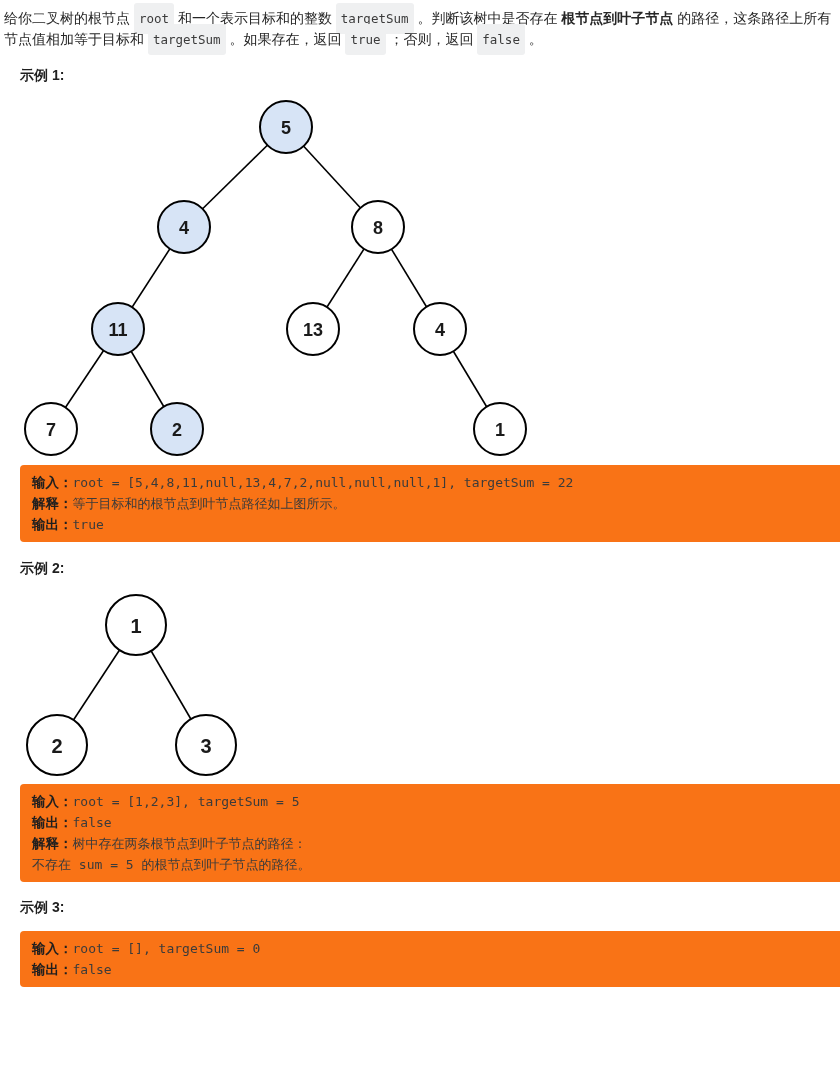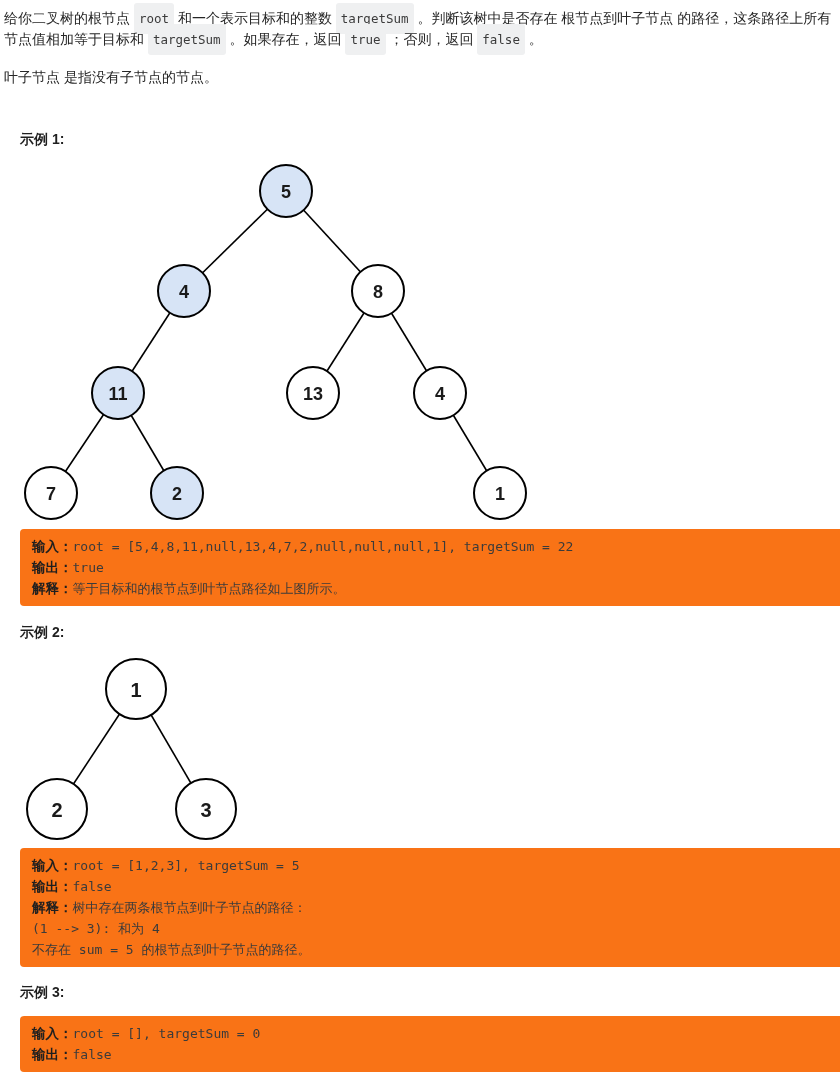--- a/index.html
+++ b/index.html
@@ -17,21 +17,21 @@
   }
   .page {
     padding: 8px 8px 0 4px;
   }
   .desc {
     margin: 0 0 17px 0;
     font-size: 14px;
     line-height: 20px;
     color: #262626;
   }
-  .desc strong { font-weight: 400; }
+  .desc strong { font-weight: 700; }
   .leaf-note { margin-bottom: 44px; }
   code.inline-code {
     font-family: "DejaVu Sans Mono", "Liberation Mono", monospace;
     font-size: 12.5px;
     background: #eff0f1;
     border-radius: 3px;
     padding: 8px 5px;
     color: #3b3b3b;
     white-space: nowrap;
   }
@@ -76,21 +76,20 @@
     font-family: "Liberation Sans", "DejaVu Sans", sans-serif;
   }
 </style>
 </head>
 <body>
 
 <div class="page">
 
   <p class="desc">给你二叉树的根节点 <code class="inline-code">root</code> 和一个表示目标和的整数 <code class="inline-code">targetSum</code> 。判断该树中是否存在 <strong>根节点到叶子节点</strong> 的路径，这条路径上所有节点值相加等于目标和 <code class="inline-code">targetSum</code> 。如果存在，返回 <code class="inline-code">true</code> ；否则，返回 <code class="inline-code">false</code> 。</p>
 
-  <p class="desc leaf-note"><strong>叶子节点</strong> 是指没有子节点的节点。</p>
 
   <div class="example">
     <p class="example-label">示例 1:</p>
     <div class="tree-figure">
         <svg width="520" height="362" viewBox="0 0 520 362">
           <line x1="266" y1="28" x2="164" y2="128" stroke="#000000" stroke-width="1.6"></line>
           <line x1="266" y1="28" x2="358" y2="128" stroke="#000000" stroke-width="1.6"></line>
           <line x1="164" y1="128" x2="98" y2="230" stroke="#000000" stroke-width="1.6"></line>
           <line x1="358" y1="128" x2="293" y2="230" stroke="#000000" stroke-width="1.6"></line>
           <line x1="358" y1="128" x2="420" y2="230" stroke="#000000" stroke-width="1.6"></line>
@@ -112,22 +111,22 @@
           <circle cx="31" cy="330" r="26" fill="#ffffff" stroke="#000000" stroke-width="2"></circle>
           <text x="31" y="331" text-anchor="middle" dominant-baseline="central" font-size="18" font-weight="bold" font-family="&quot;Liberation Sans&quot;, &quot;DejaVu Sans&quot;, sans-serif" fill="#1a1a1a">7</text>
           <circle cx="157" cy="330" r="26" fill="#d7e4f6" stroke="#000000" stroke-width="2"></circle>
           <text x="157" y="331" text-anchor="middle" dominant-baseline="central" font-size="18" font-weight="bold" font-family="&quot;Liberation Sans&quot;, &quot;DejaVu Sans&quot;, sans-serif" fill="#1a1a1a">2</text>
           <circle cx="480" cy="330" r="26" fill="#ffffff" stroke="#000000" stroke-width="2"></circle>
           <text x="480" y="331" text-anchor="middle" dominant-baseline="central" font-size="18" font-weight="bold" font-family="&quot;Liberation Sans&quot;, &quot;DejaVu Sans&quot;, sans-serif" fill="#1a1a1a">1</text>
         </svg>
       </div>
     <div class="io-block">
         <div class="io-line"><strong class="io-label">输入：</strong>root = [5,4,8,11,null,13,4,7,2,null,null,null,1], targetSum = 22</div>
+        <div class="io-line"><strong class="io-label">解释：</strong>等于目标和的根节点到叶节点路径如上图所示。</div>
         <div class="io-line"><strong class="io-label">输出：</strong>true</div>
-        <div class="io-line"><strong class="io-label">解释：</strong>等于目标和的根节点到叶节点路径如上图所示。</div>
       </div>
   </div>
 
   <div class="example">
     <p class="example-label">示例 2:</p>
     <div class="tree-figure" style="margin-bottom:6px;">
         <svg width="230" height="186" viewBox="0 0 230 186">
           <line x1="116" y1="33" x2="37" y2="153" stroke="#000000" stroke-width="1.6"></line>
           <line x1="116" y1="33" x2="186" y2="153" stroke="#000000" stroke-width="1.6"></line>
           <circle cx="116" cy="33" r="30" fill="#ffffff" stroke="#000000" stroke-width="2"></circle>
@@ -135,21 +134,20 @@
           <circle cx="37" cy="153" r="30" fill="#ffffff" stroke="#000000" stroke-width="2"></circle>
           <text x="37" y="154" text-anchor="middle" dominant-baseline="central" font-size="20" font-weight="bold" font-family="&quot;Liberation Sans&quot;, &quot;DejaVu Sans&quot;, sans-serif" fill="#1a1a1a">2</text>
           <circle cx="186" cy="153" r="30" fill="#ffffff" stroke="#000000" stroke-width="2"></circle>
           <text x="186" y="154" text-anchor="middle" dominant-baseline="central" font-size="20" font-weight="bold" font-family="&quot;Liberation Sans&quot;, &quot;DejaVu Sans&quot;, sans-serif" fill="#1a1a1a">3</text>
         </svg>
       </div>
     <div class="io-block" style="margin-bottom:17px;">
         <div class="io-line"><strong class="io-label">输入：</strong>root = [1,2,3], targetSum = 5</div>
         <div class="io-line"><strong class="io-label">输出：</strong>false</div>
         <div class="io-line"><strong class="io-label">解释：</strong>树中存在两条根节点到叶子节点的路径：</div>
-        <div class="io-line">(1 --&gt; 3): 和为 4</div>
         <div class="io-line">不存在 sum = 5 的根节点到叶子节点的路径。</div>
       </div>
   </div>
 
   <div class="example">
     <p class="example-label" style="margin-top:10px;">示例 3:</p>
     <div class="io-block">
         <div class="io-line"><strong class="io-label">输入：</strong>root = [], targetSum = 0</div>
         <div class="io-line"><strong class="io-label">输出：</strong>false</div>
       </div>

